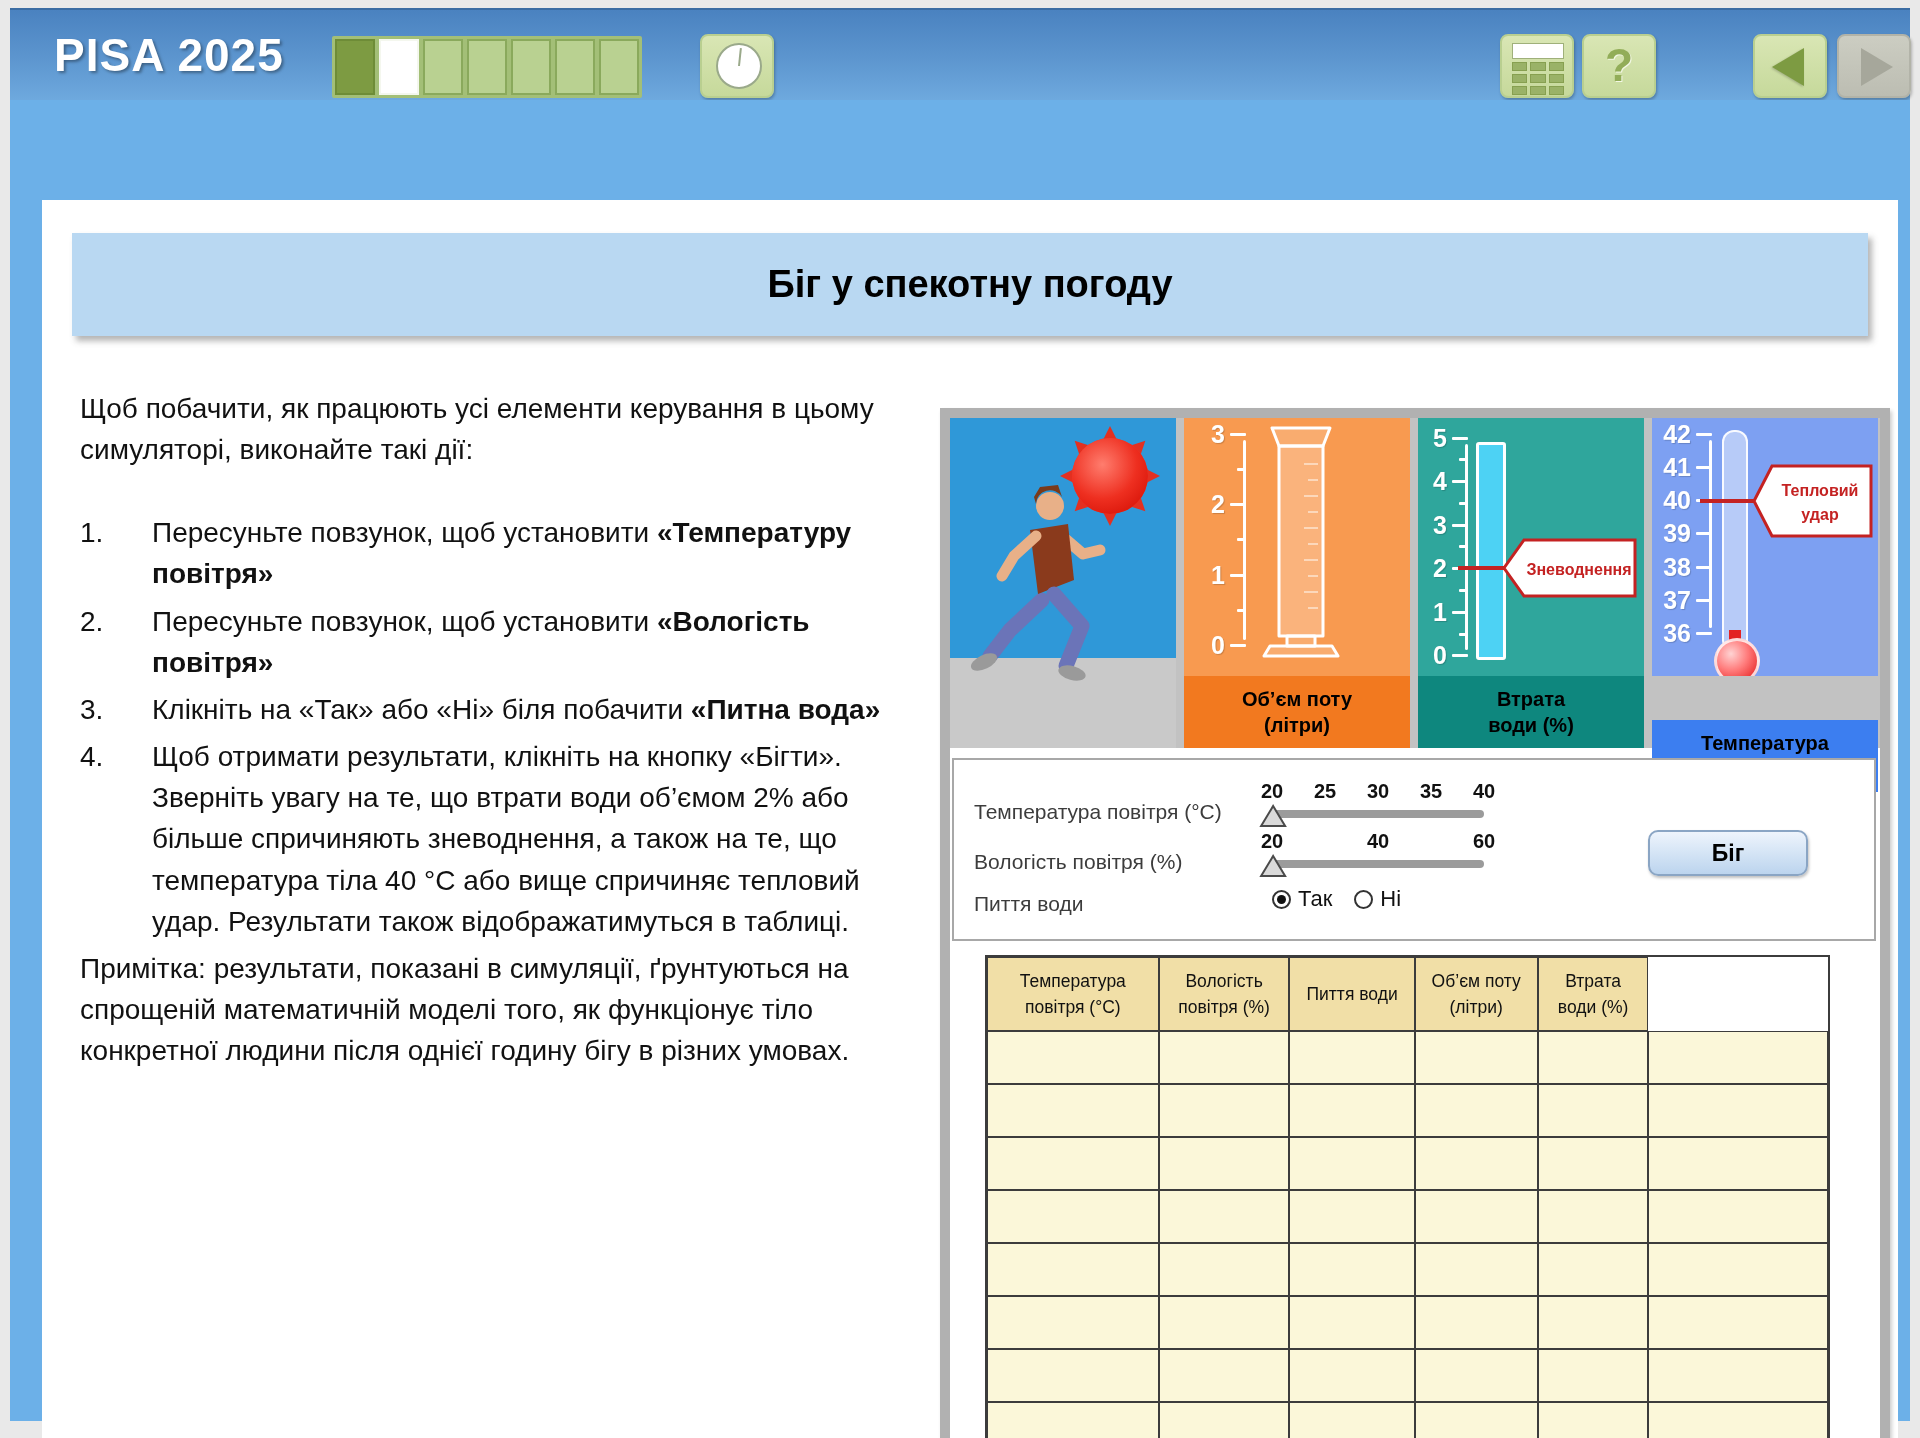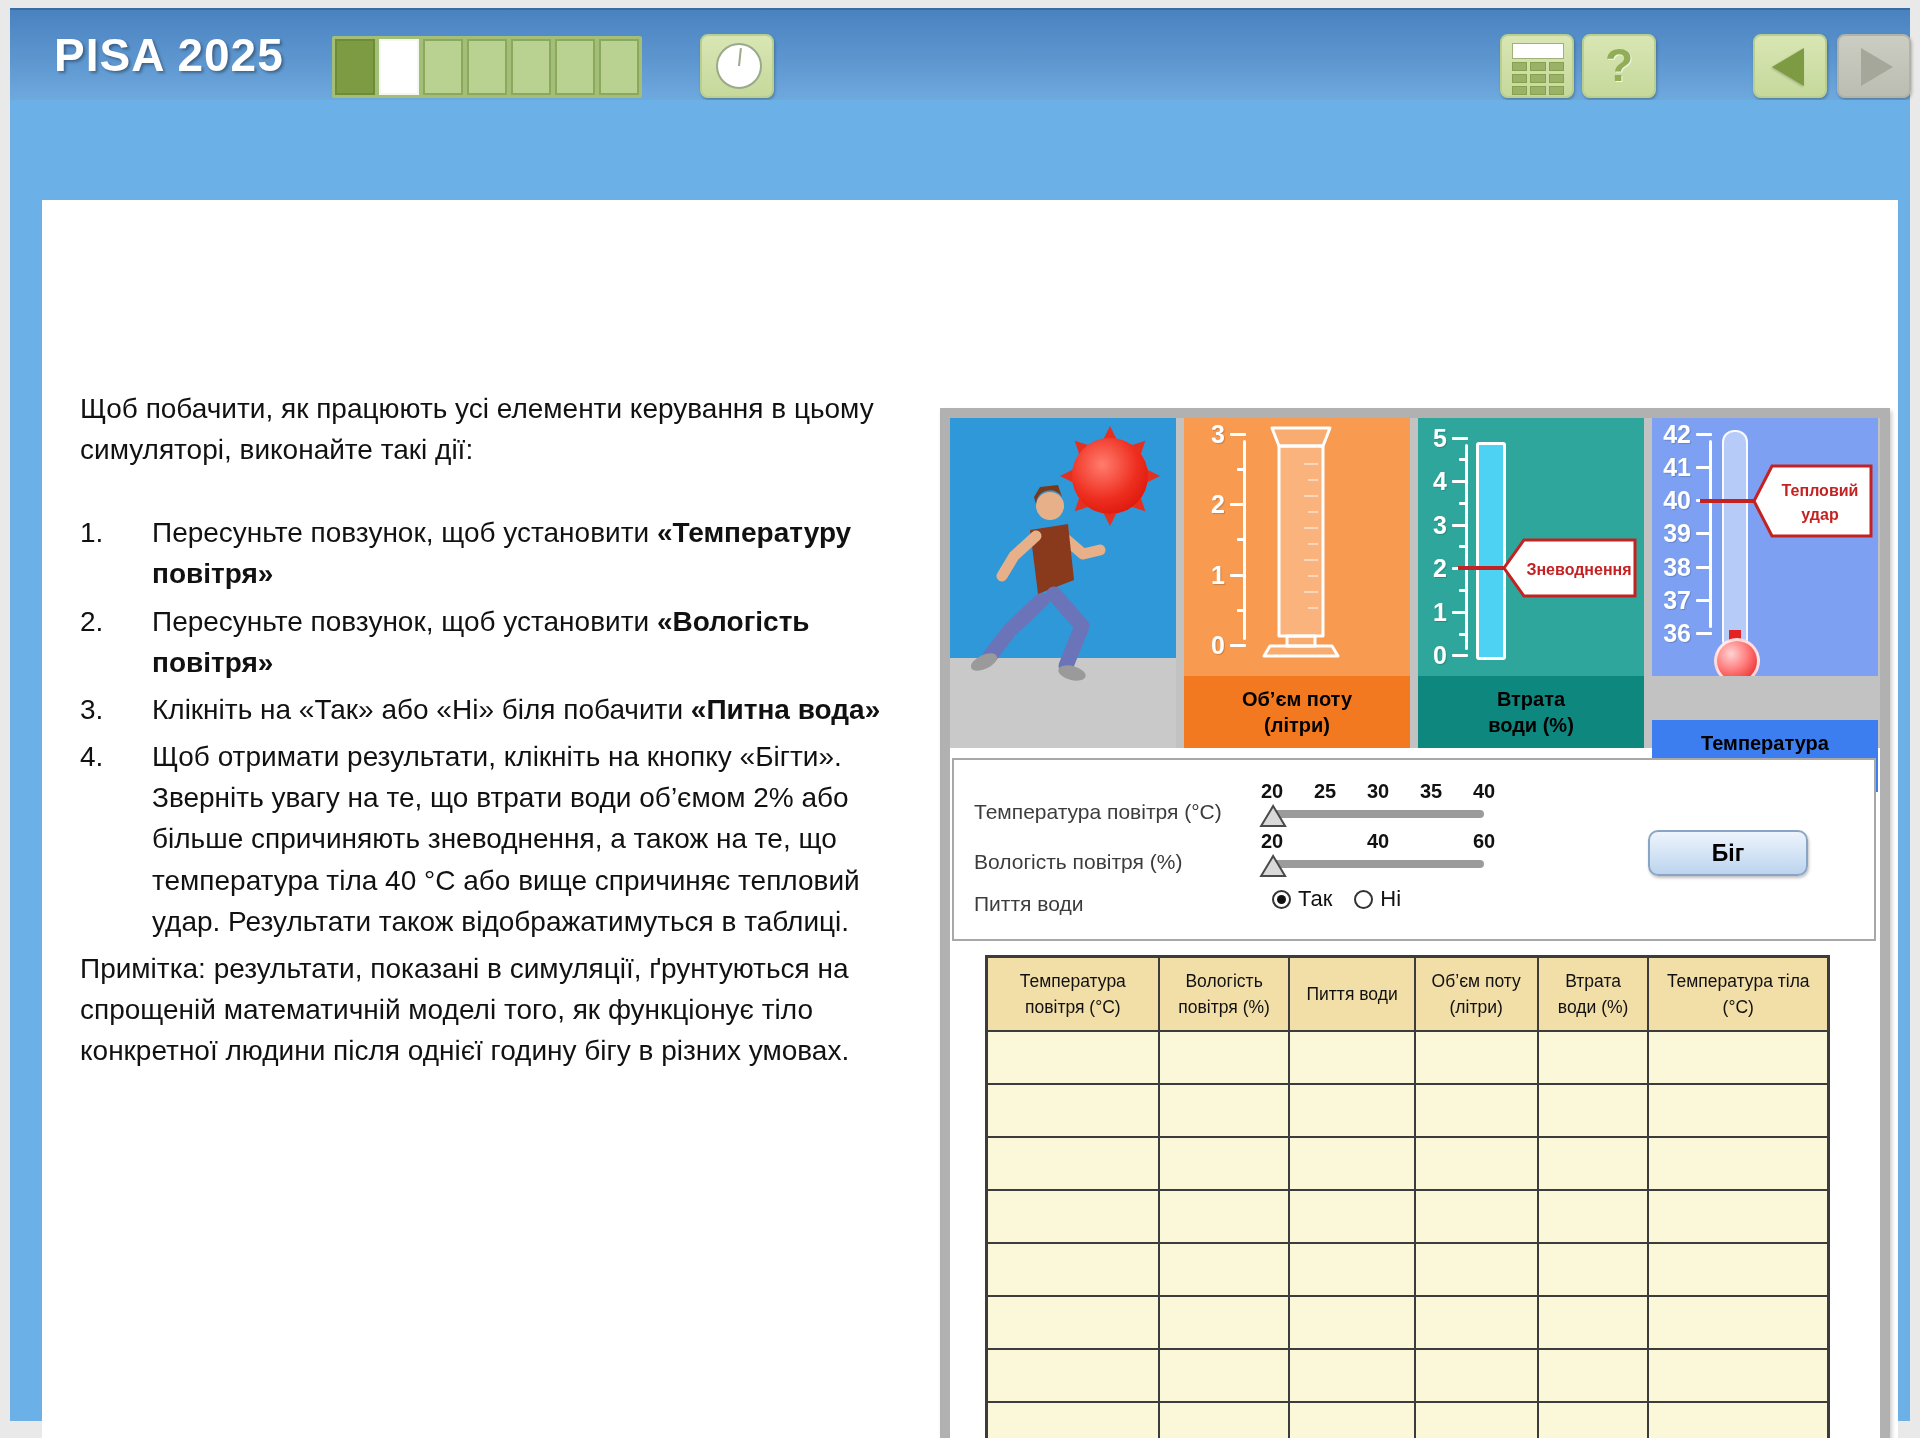--- a/index.html
+++ b/index.html
@@ -193,20 +193,23 @@
   </div>
 
   <div class="icon-btn fwd-btn disabled">
     <div class="tri-right"></div>
   </div>
 </div>
 
 <div class="frame">
   <div class="panel">
 
+    <div class="title-banner">
+      <h1>Біг у спекотну погоду</h1>
+    </div>
 
     <div class="instructions">
       <p>Щоб побачити, як працюють усі елементи керування в цьому симуляторі, виконайте такі дії:</p>
       <div class="steps">
           <div class="step">
             <span class="step-num">1.</span>
             <span class="step-body"><span>Пересуньте повзунок, щоб установити </span><span class="b">«Температуру повітря»</span></span>
           </div>
           <div class="step">
             <span class="step-num">2.</span>
@@ -480,21 +483,20 @@
           <div class="run-btn">Біг</div>
         </div>
 
         <div class="rtable">
           <div class="tr-h">
               <div class="th">Температура повітря (°C)</div>
               <div class="th">Вологість повітря (%)</div>
               <div class="th">Пиття води</div>
               <div class="th">Об’єм поту (літри)</div>
               <div class="th">Втрата води (%)</div>
-              <div class="th">Температура тіла (°C)</div>
             </div>
           <div>
               <div class="tr">
                 <div class="td"></div>
                 <div class="td"></div>
                 <div class="td"></div>
                 <div class="td"></div>
                 <div class="td"></div>
                 <div class="td"></div>
               </div>

